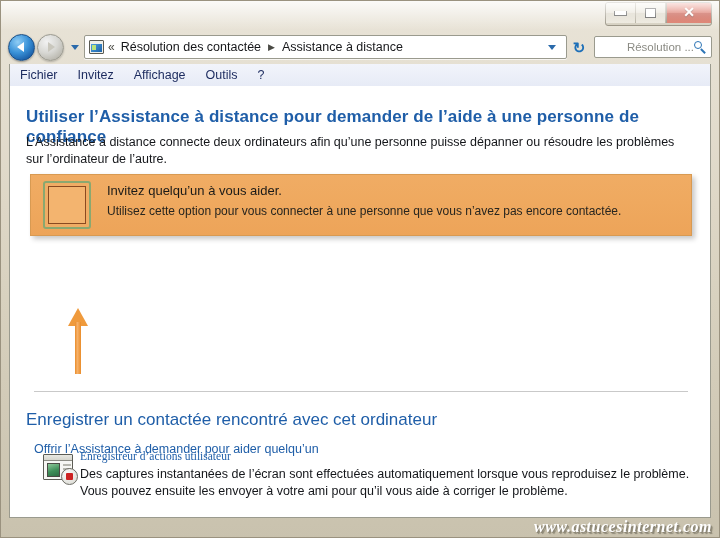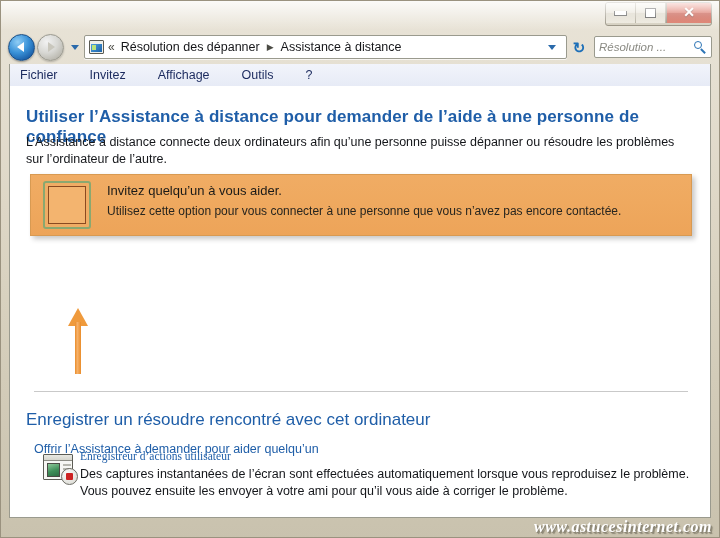--- a/index.html
+++ b/index.html
@@ -129,41 +129,41 @@
   }
   #refresh-glyph{
     color:#1d6fb8;font-size:15px;font-weight:bold;line-height:1;
   }
   #searchbox{
     width:118px;height:22px;flex:0 0 auto;margin-left:4px;
     background:#ffffff;border:1px solid #9a9a8e;border-radius:2px;
     display:flex;align-items:center;padding:0 4px;box-sizing:border-box;
   }
   #search-text{
-    flex:1 1 auto;font-size:11.5px;color:#8b8b84;font-style:italic;
-    white-space:nowrap;overflow:hidden;
+    flex:1 1 auto;font-size:11.5px;color:#8b8b84;
+    white-space:nowrap;overflow:hidden;text-align:right;
   }
   #search-icon{
     width:13px;height:13px;flex:0 0 auto;position:relative;
   }
   #search-icon:before{
     content:"";position:absolute;left:0;top:0;width:8px;height:8px;border-radius:50%;
     border:1.6px solid #2c74b5;box-sizing:border-box;
   }
   #search-icon:after{
     content:"";position:absolute;left:7px;top:7px;width:6px;height:1.7px;background:#2c74b5;
     transform:rotate(45deg);transform-origin:left center;
   }
 
   
   #menubar{
     position:absolute;left:9px;top:64px;width:702px;height:22px;
     background:linear-gradient(180deg,#f2f4fb 0%,#e7ebf6 100%);
     border-left:1px solid #9a9a8e;border-right:1px solid #9a9a8e;
-    display:flex;align-items:center;box-sizing:border-box;gap:12px;
+    display:flex;align-items:center;box-sizing:border-box;
   }
   .menu-item{
     font-size:12.5px;color:#1b2a5e;padding:2px 10px;cursor:default;
   }
 
   
   #content{
     position:absolute;left:9px;top:86px;width:702px;height:432px;
     background:#ffffff;
     border:1px solid #9a9a8e;border-top:none;
@@ -306,21 +306,21 @@
     <div class="navbtn" id="nav-fwd">
       <span class="arrow-r"></span>
     </div>
     <div id="nav-dropdown">
       <span class="caret"></span>
     </div>
 
     <div id="addressbar">
       <span id="addr-icon"></span>
       <span class="chev">«</span>
-      <span class="crumb">Résolution des dépanner</span>
+      <span class="crumb">Résolution des contactée</span>
       <span class="crumb-sep">▶</span>
       <span class="crumb">Assistance à distance</span>
       <span id="addr-caret">
         <span class="caret"></span>
       </span>
     </div>
 
     <div id="refresh-btn">
       <span id="refresh-glyph">↻</span>
     </div>
@@ -355,21 +355,21 @@
 
     <div id="pointer-arrow">
       <div id="pointer-head"></div>
       <div id="pointer-shaft"></div>
     </div>
 
     <a class="offer-link" href="#">Offrir l’Assistance à demander pour aider quelqu’un</a>
 
     <div id="separator"></div>
 
-    <h2 class="section2-title">Enregistrer un résoudre rencontré avec cet ordinateur</h2>
+    <h2 class="section2-title">Enregistrer un contactée rencontré avec cet ordinateur</h2>
 
     <div id="recorder-icon">
       <div id="rec-window">
         <div id="rec-title"></div>
         <div id="rec-thumb"></div>
         <div class="rec-line" style="top:9px;"></div>
         <div class="rec-line" style="top:13px;"></div>
         <div class="rec-line" style="top:17px;"></div>
       </div>
       <div id="rec-dot">

